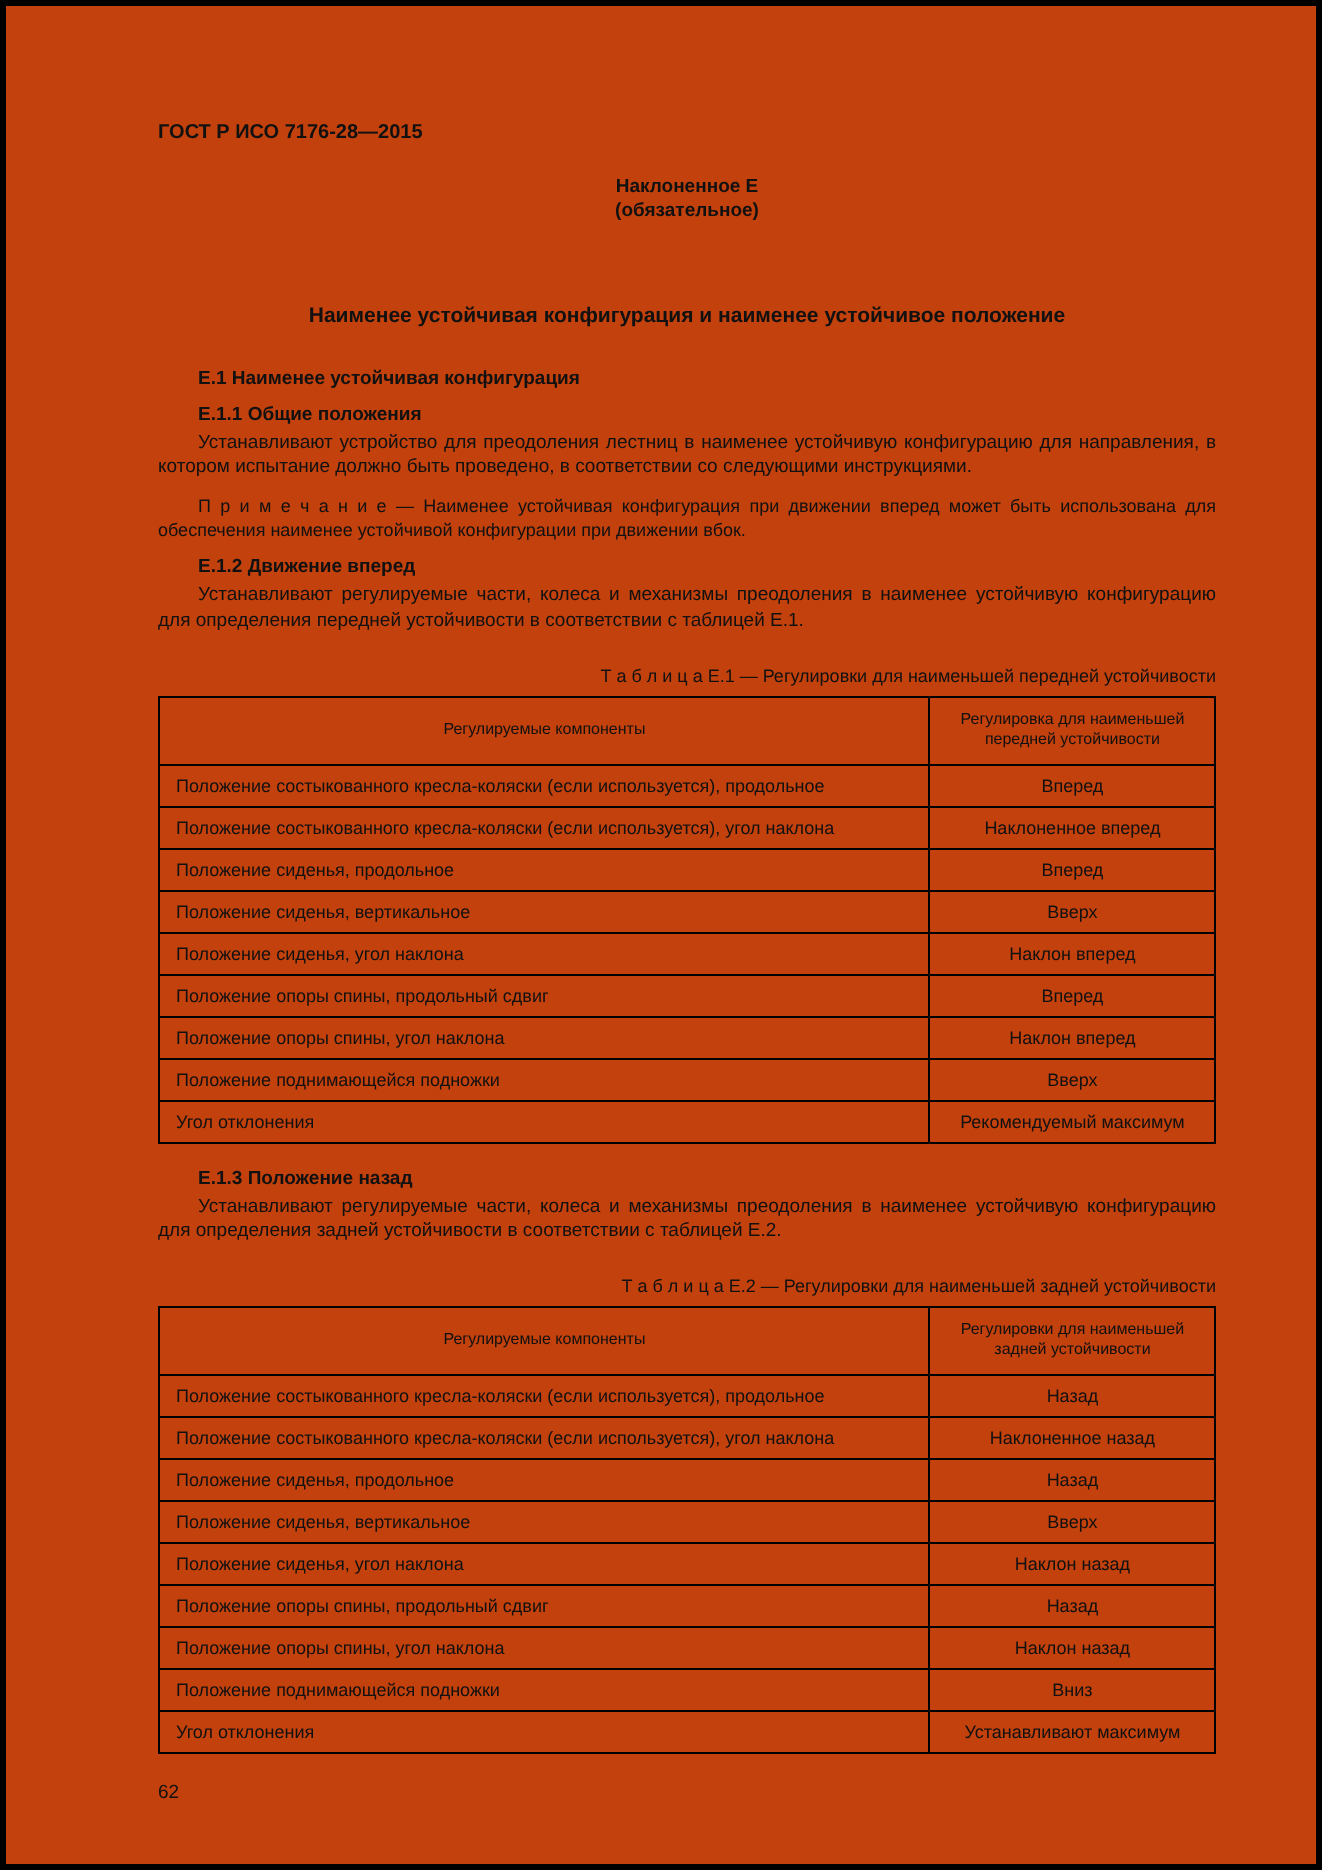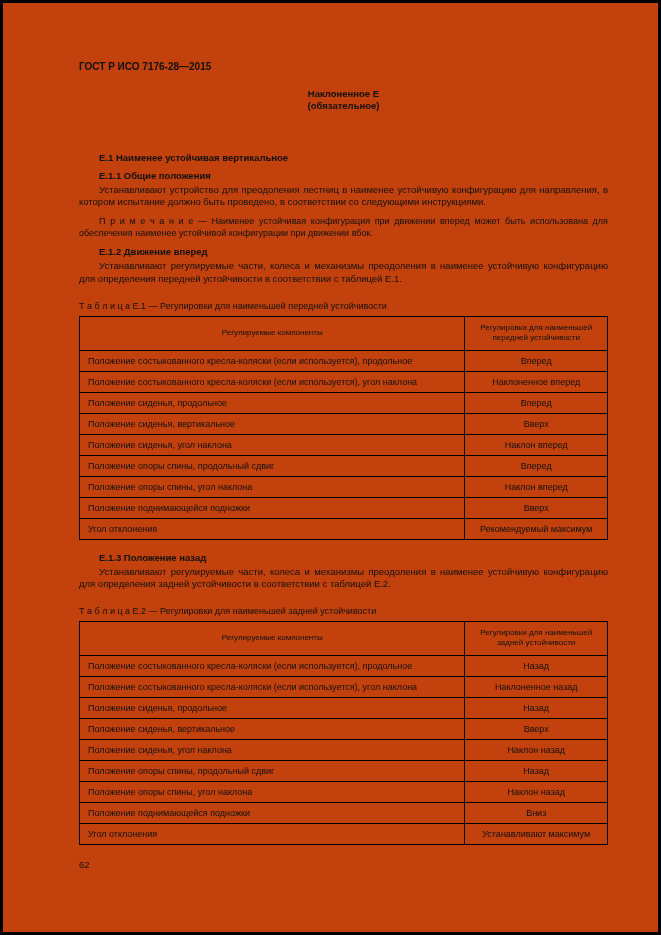--- a/index.html
+++ b/index.html
@@ -21,21 +21,21 @@
   .annex-block { text-align: center; font-size: 9.5px; font-weight: bold; line-height: 1.25; margin-bottom: 40px; }
   .main-title { text-align: center; font-size: 10.5px; font-weight: bold; margin-bottom: 20px; }
   .heading { font-size: 9.5px; font-weight: bold; margin-left: 20px; margin-top: 7px; margin-bottom: 3px; }
   p.body-text {
     font-size: 9.5px; line-height: 1.28; text-align: justify; text-indent: 20px;
   }
   p.note-text {
     font-size: 9px; line-height: 1.3; text-align: justify; text-indent: 20px;
     margin-top: 8px; margin-bottom: 6px;
   }
-  .table-caption { font-size: 9px; margin-top: 16px; margin-bottom: 5px; }
+  .table-caption { font-size: 9px; margin-top: 16px; margin-bottom: 5px; text-align: right; }
   table.spec-table {
     width: 100%; border-collapse: collapse; table-layout: fixed;
   }
   table.spec-table th, table.spec-table td {
     border: 1px solid #000;
   }
   table.spec-table th {
     font-size: 8px; font-weight: normal; text-align: center; vertical-align: middle;
     padding: 6px 8px; line-height: 1.3;
   }
@@ -54,22 +54,23 @@
 <div class="page">
   <div class="content">
 
     <div class="doc-header">ГОСТ Р ИСО 7176-28—2015</div>
 
     <div class="annex-block">
       <div>Наклоненное Е</div>
       <div>(обязательное)</div>
     </div>
 
+    <div class="main-title">Наименее устойчивая конфигурация и наименее устойчивое положение</div>
 
-    <div class="heading">Е.1  Наименее устойчивая вертикальное</div>
+    <div class="heading">Е.1  Наименее устойчивая конфигурация</div>
     <div class="heading">Е.1.1  Общие положения</div>
     <p class="body-text">Устанавливают устройство для преодоления лестниц в наименее устойчивую конфигурацию для направления, в котором испытание должно быть проведено, в соответствии со следующими инструкциями.</p>
     <p class="note-text">П р и м е ч а н и е  — Наименее устойчивая конфигурация при движении вперед может быть использована для обеспечения наименее устойчивой конфигурации при движении вбок.</p>
 
     <div class="heading">Е.1.2  Движение вперед</div>
     <p class="body-text">Устанавливают регулируемые части, колеса и механизмы преодоления в наименее устойчивую конфигурацию для определения передней устойчивости в соответствии с таблицей Е.1.</p>
 
     <div class="table-caption">Т а б л и ц а  Е.1 — Регулировки для наименьшей передней устойчивости</div>
 
     <table class="spec-table">

